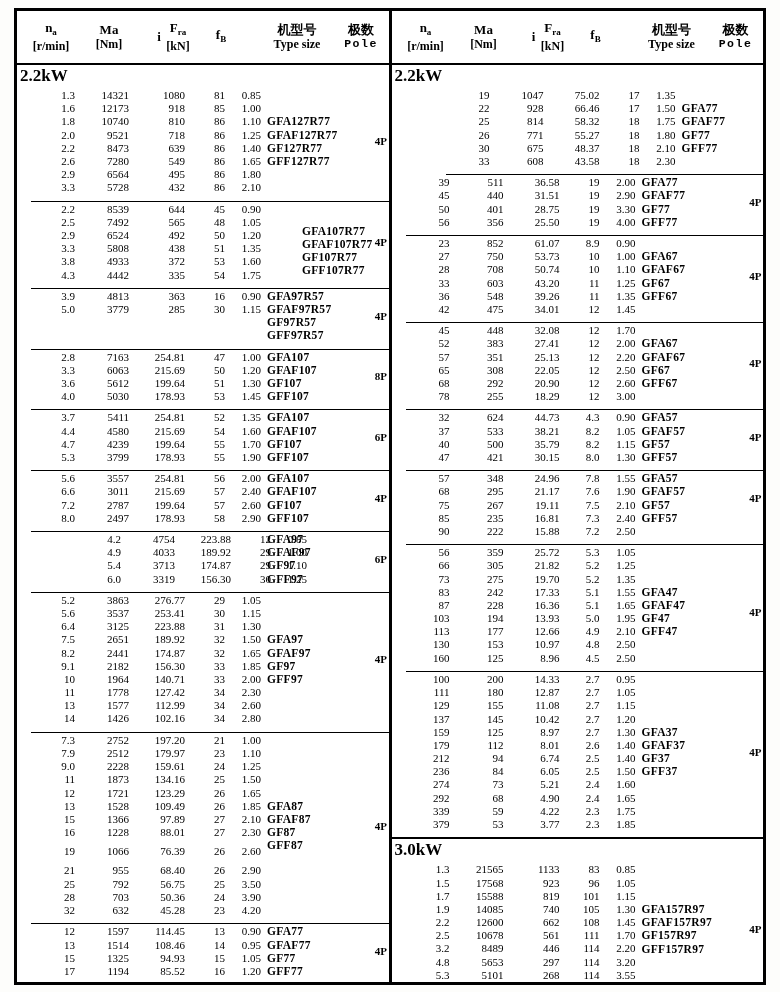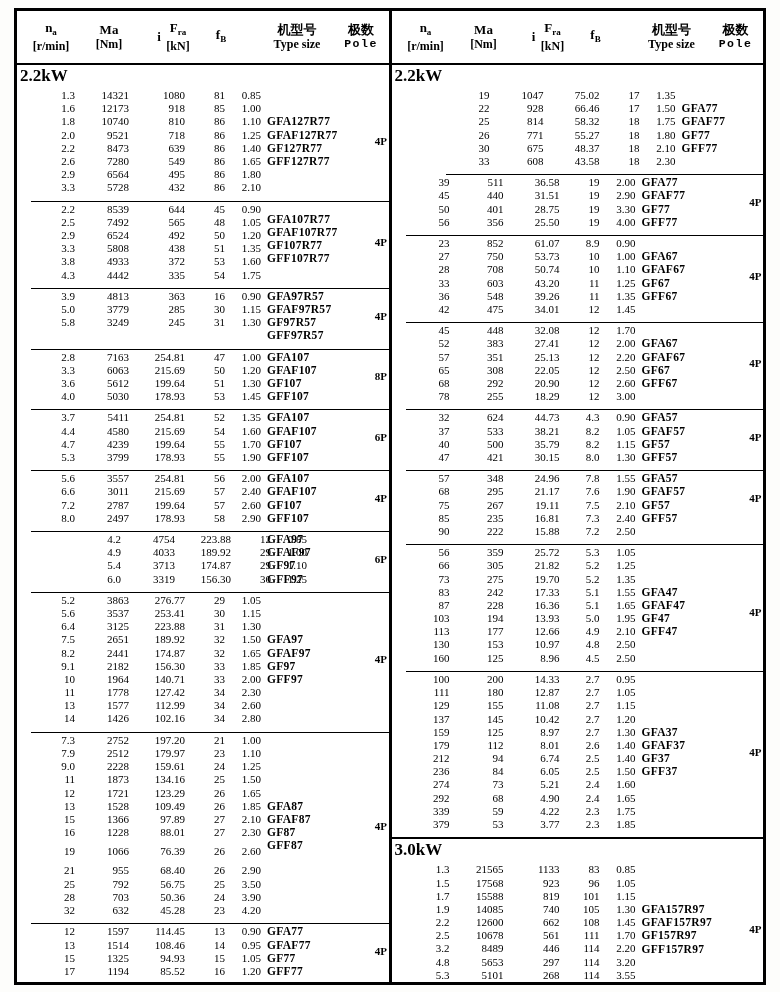--- a/index.html
+++ b/index.html
@@ -90,32 +90,31 @@
             </div>
             <div class="pole" style="top: 48.2px;">4P</div>
           </div>
           <div class="group" style="min-height: 83.2px;">
             <div class="row"><span class="cell c1">2.2</span><span class="cell c2">8539</span><span class="cell c3">644</span><span class="cell c4">45</span><span class="cell c5">0.90</span></div>
             <div class="row"><span class="cell c1">2.5</span><span class="cell c2">7492</span><span class="cell c3">565</span><span class="cell c4">48</span><span class="cell c5">1.05</span></div>
             <div class="row"><span class="cell c1">2.9</span><span class="cell c2">6524</span><span class="cell c3">492</span><span class="cell c4">50</span><span class="cell c5">1.20</span></div>
             <div class="row"><span class="cell c1">3.3</span><span class="cell c2">5808</span><span class="cell c3">438</span><span class="cell c4">51</span><span class="cell c5">1.35</span></div>
             <div class="row"><span class="cell c1">3.8</span><span class="cell c2">4933</span><span class="cell c3">372</span><span class="cell c4">53</span><span class="cell c5">1.60</span></div>
             <div class="row"><span class="cell c1">4.3</span><span class="cell c2">4442</span><span class="cell c3">335</span><span class="cell c4">54</span><span class="cell c5">1.75</span></div>
-            <div class="types" style="top: 12px;">
+            <div class="types" style="top: 24px; margin-left: 35px;">
               <div class="type-name">GFA107R77</div>
               <div class="type-name">GFAF107R77</div>
               <div class="type-name">GF107R77</div>
               <div class="type-name">GFF107R77</div>
             </div>
             <div class="pole" style="top: 35px;">4P</div>
           </div>
           <div class="group" style="min-height: 56.8px;">
             <div class="row"><span class="cell c1">3.9</span><span class="cell c2">4813</span><span class="cell c3">363</span><span class="cell c4">16</span><span class="cell c5">0.90</span></div>
             <div class="row"><span class="cell c1">5.0</span><span class="cell c2">3779</span><span class="cell c3">285</span><span class="cell c4">30</span><span class="cell c5">1.15</span></div>
-            <div class="row"><span class="cell c1">5.8</span><span class="cell c2">3249</span><span class="cell c3">245</span><span class="cell c4">31</span><span class="cell c5">1.30</span></div>
             <div class="types" style="top: 2px;">
               <div class="type-name">GFA97R57</div>
               <div class="type-name">GFAF97R57</div>
               <div class="type-name">GF97R57</div>
               <div class="type-name">GFF97R57</div>
             </div>
             <div class="pole" style="top: 21.8px;">4P</div>
           </div>
           <div class="group" style="min-height: 56.8px;">
             <div class="row"><span class="cell c1">2.8</span><span class="cell c2">7163</span><span class="cell c3">254.81</span><span class="cell c4">47</span><span class="cell c5">1.00</span></div>

